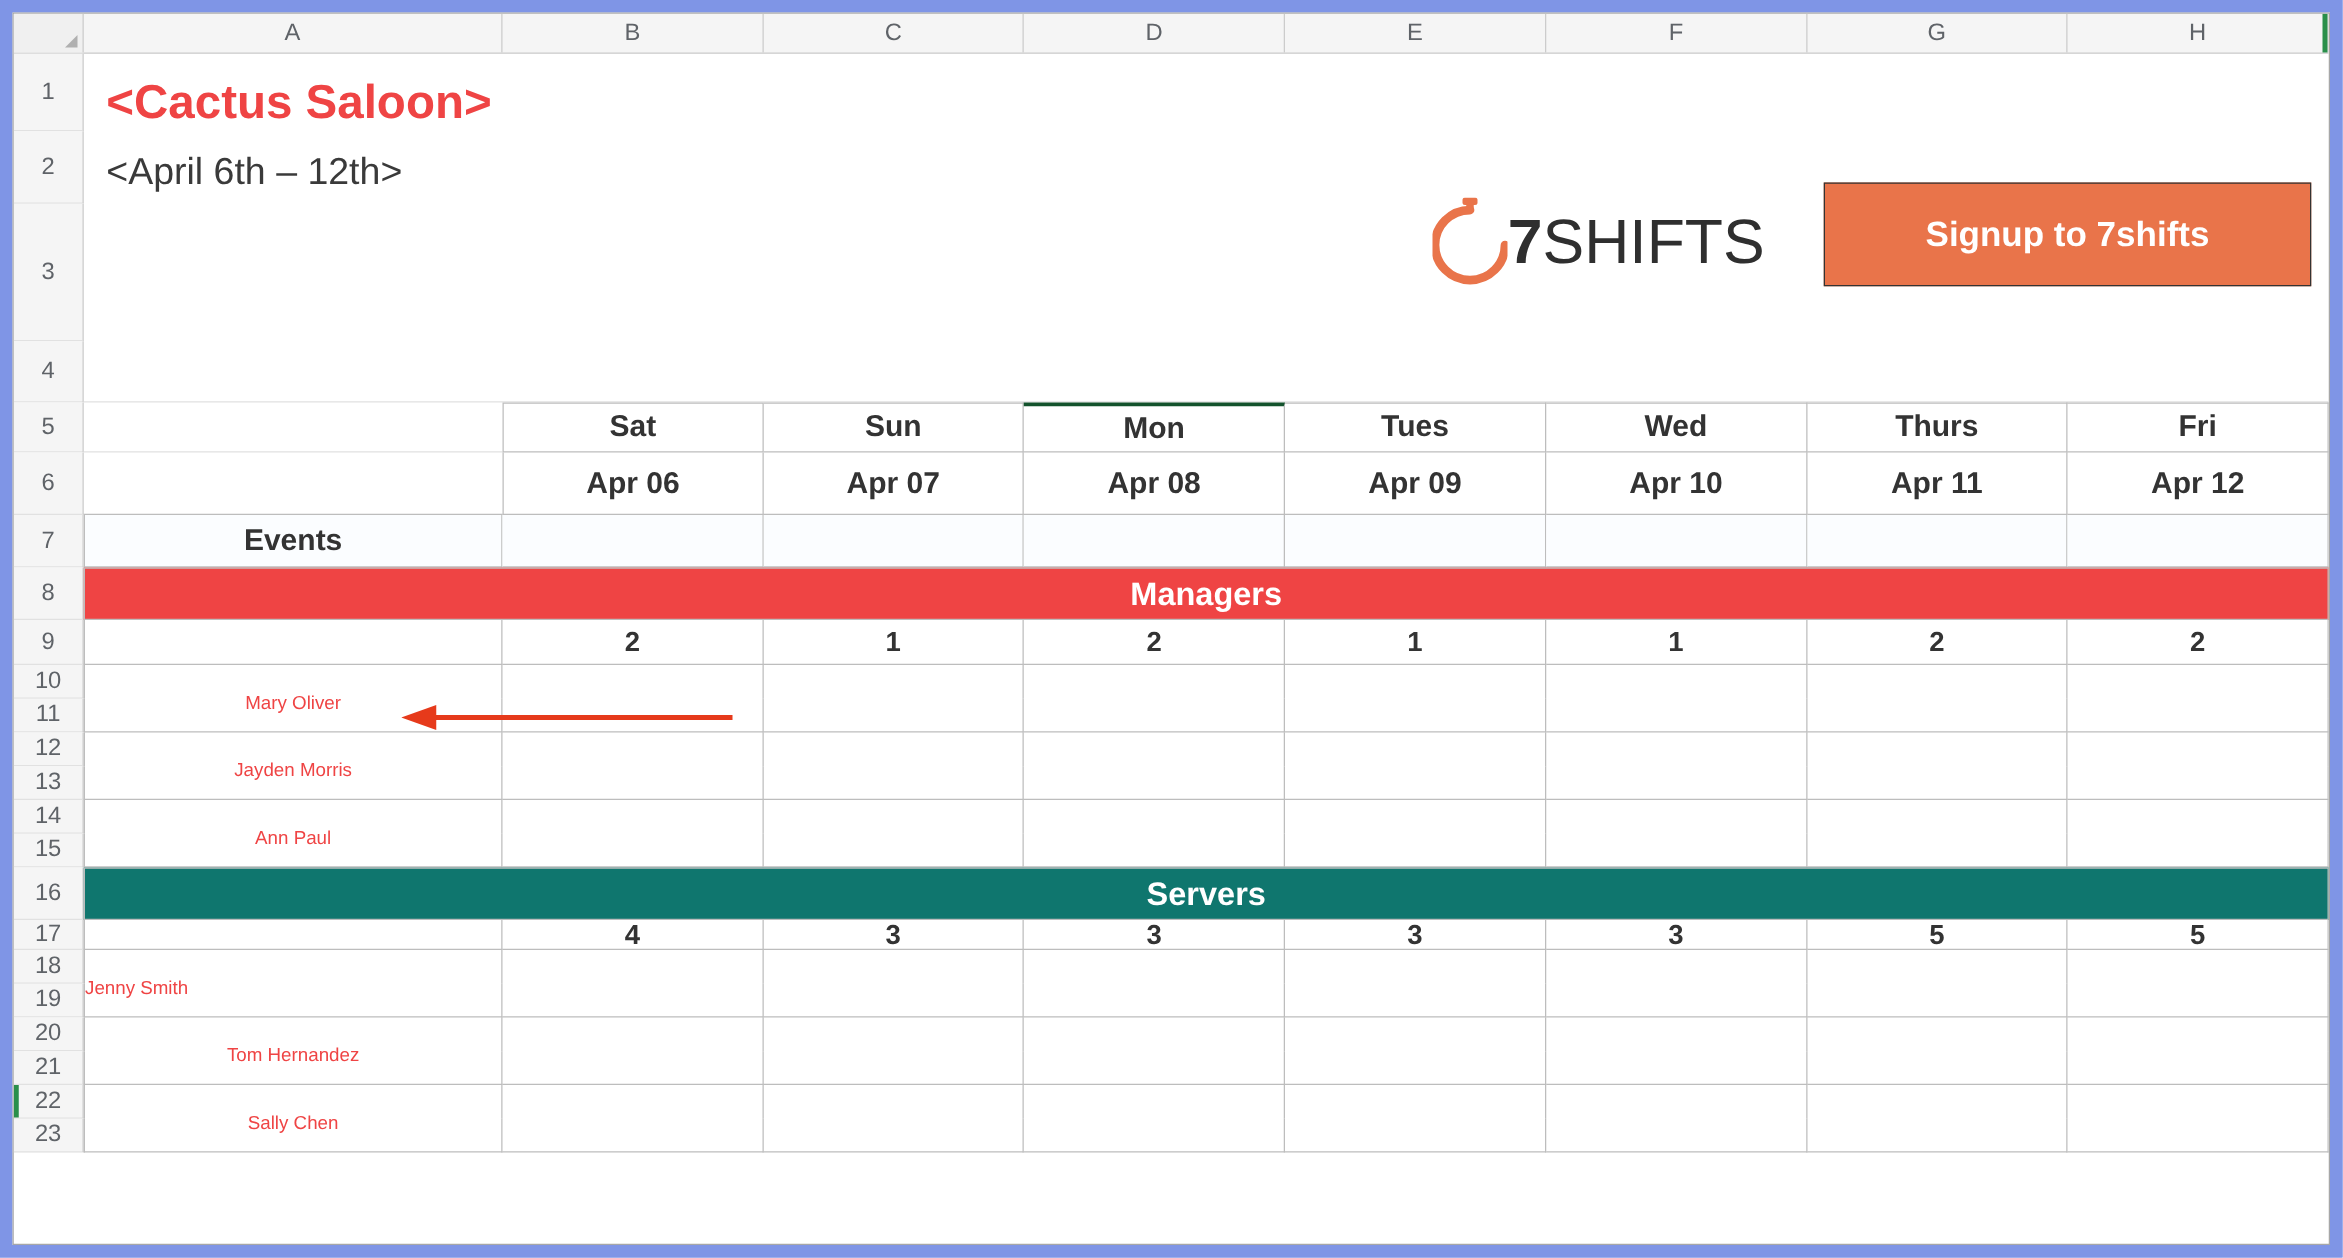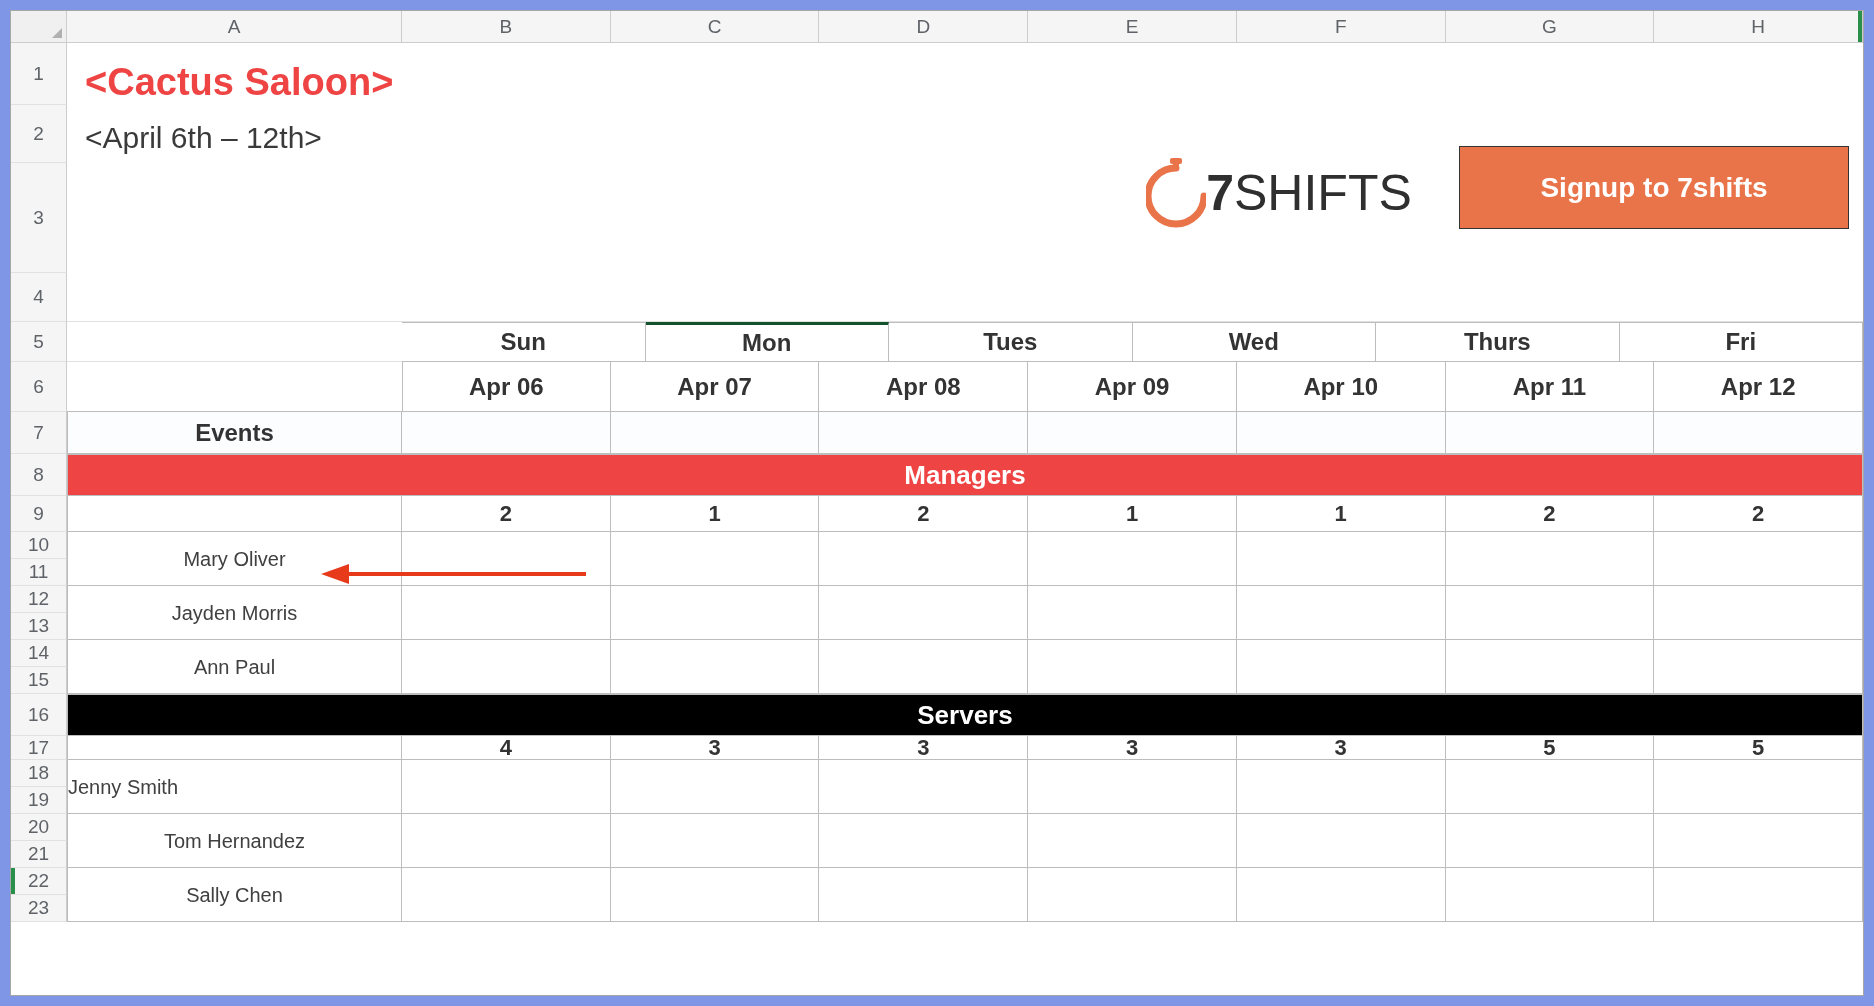--- a/index.html
+++ b/index.html
@@ -141,34 +141,34 @@
     border-bottom: 1px solid #bdbdbd;
     display: flex;
     align-items: center;
     justify-content: center;
     font-size: 22px;
     color: #333;
     height: 100%;
   }
   .bcell.first { border-left: 1px solid #bdbdbd; }
   .bcell.bold { font-weight: 700; }
-  .bcell.name { justify-content: center; font-size: 20px; font-weight: 400; color:#404040;}
+  .bcell.name { justify-content: center; font-size: 15px; font-weight: 400; color:#ef4444;}
   .bcell.head { font-weight: 700; font-size: 24px; }
   .events-label { font-weight:700; font-size:24px; color:#333; }
 
   .section-bar {
     position: absolute;
     left: 0; right: 0; top: 0; bottom: 0;
     display: flex; align-items: center; justify-content: center;
     color: #fff; font-size: 26px; font-weight: 700;
     border: 1px solid #bdbdbd;
     border-left: 1px solid #bdbdbd;
   }
   .section-managers { background: #ef4444; }
-  .section-servers  { background: #000000; }
+  .section-servers  { background: #0f766e; }
 
   
   .h-big { height: 62px; }
   .h-sec { height: 42px; }
   .h-ev  { height: 42px; }
   .h-day { height: 40px; }
   .h-date{ height: 50px; }
   .h-half{ height: 27px; }
 
   
@@ -232,20 +232,23 @@
         <div class="signup-btn">Signup to 7shifts</div>
       </div>
 
       <div class="row h-day">
         <div class="rownum">5</div>
         <div class="cells">
           <div class="cell colA">
               <div class="bcell first" style="border-left:none;border-bottom:1px solid #e1e1e1;border-right:none;"></div>
             </div>
           <div class="cell">
+              <div class="bcell head first" style="border-top:1px solid #bdbdbd">Sat</div>
+            </div>
+          <div class="cell">
               <div class="bcell head" style="border-top:1px solid #bdbdbd">Sun</div>
             </div>
           <div class="cell">
               <div class="bcell head" style="border-top:3px solid #14532d">Mon</div>
             </div>
           <div class="cell">
               <div class="bcell head" style="border-top:1px solid #bdbdbd">Tues</div>
             </div>
           <div class="cell">
               <div class="bcell head" style="border-top:1px solid #bdbdbd">Wed</div>

